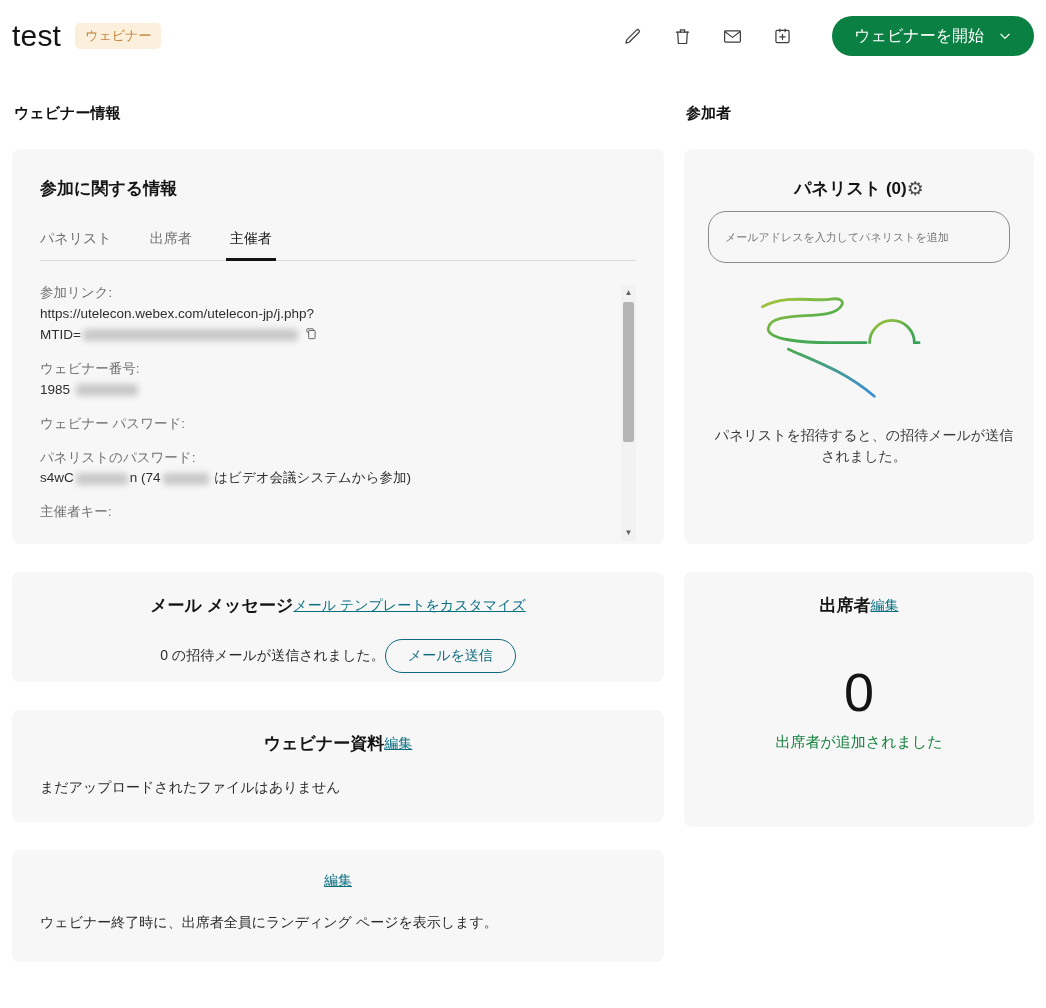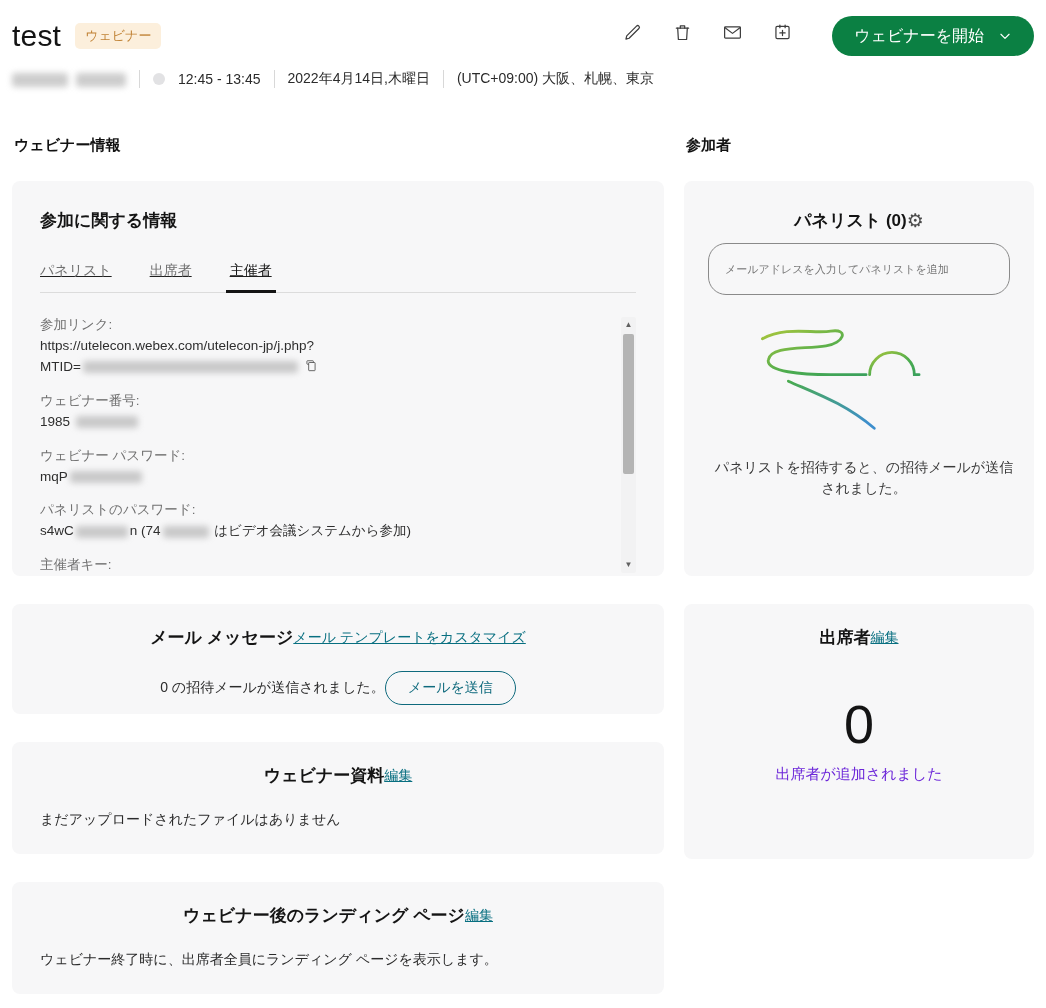--- a/index.html
+++ b/index.html
@@ -13,21 +13,21 @@
   }
   .page { padding: 14px 12px 0 12px; }
 
   
   .header-row1 { display: flex; align-items: center; height: 44px; }
   .page-title { font-size: 30px; font-weight: 500; color: #141414; letter-spacing: .2px; }
   .badge {
     margin-left: 14px; background: #fcefdc; color: #c08235;
     font-size: 13px; padding: 4px 10px; border-radius: 5px;
   }
-  .header-actions { margin-left: auto; display: flex; align-items: flex-start; gap: 18px; }
+  .header-actions { margin-left: auto; display: flex; align-items: center; gap: 18px; }
   .icon-btn {
     width: 32px; height: 32px; border: none; background: transparent;
     display: flex; align-items: center; justify-content: center;
     color: #3d3d3d; cursor: pointer;
   }
   .icon-btn svg { width: 21px; height: 21px; stroke: currentColor; fill: none; stroke-width: 1.4; stroke-linecap: round; stroke-linejoin: round; }
   .start-btn {
     margin-left: 16px; height: 40px; padding: 0 22px;
     background: #0b8043; color: #fff; border: none; border-radius: 20px;
     font-size: 16px; display: flex; align-items: center; gap: 14px; cursor: pointer;
@@ -46,21 +46,21 @@
   .columns { display: flex; gap: 20px; margin-top: 46px; align-items: flex-start; }
   .col-left { width: 652px; }
   .col-right { width: 350px; }
   .section-title { font-size: 15px; font-weight: bold; color: #121212; margin-bottom: 26px; margin-left: 2px; }
 
   .card { background: #f7f7f8; border-radius: 8px; padding: 24px 28px; margin-bottom: 28px; }
 
   
   .join-card { height: 395px; padding: 28px 28px 20px 28px; }
   .card-title { font-size: 17px; font-weight: bold; color: #141414; }
-  .tabs { display: flex; gap: 38px; margin-top: 30px; border-bottom: 1px solid #dcdcdc; text-decoration: underline; }
+  .tabs { display: flex; gap: 38px; margin-top: 30px; border-bottom: 1px solid #dcdcdc; }
   .tab { font-size: 14px; color: #6f6f6f; padding-bottom: 12px; position: relative; cursor: pointer; background: none; border: none; font-family: inherit; }
   .tab.active { color: #141414; }
   .tab.active::after { content: ""; position: absolute; left: -4px; right: -4px; bottom: -1px; height: 3px; background: #141414; }
 
   .scroll-wrap { position: relative; margin-top: 22px; height: 262px; }
   .scroll-content { padding-right: 30px; font-size: 13.5px; line-height: 1.55; }
   .field { margin-top: 13px; }
   .field:first-child { margin-top: 8px; }
   .field .label { color: #707070; }
   .field .value { color: #2e2e2e; word-break: break-all; }
@@ -95,21 +95,21 @@
     margin-top: 11px; width: 100%; height: 52px; border: 1.5px solid #8a8a8a; border-radius: 18px;
     background: transparent; padding: 0 16px; font-size: 11px; color: #2b2b2b; font-family: inherit;
     outline: none; white-space: nowrap; overflow: hidden;
   }
   .panelist-input::placeholder { color: #767676; }
   .illustration { display: block; margin: 26px auto 0 auto; }
   .panelist-empty { margin: 18px auto 0 auto; width: 312px; text-align: center; font-size: 14px; color: #3a3a3a; line-height: 1.5; }
 
   .attendee-card { height: 255px; padding-top: 22px; }
   .attendee-count { text-align: center; font-size: 54px; font-weight: 400; color: #141414; margin-top: 48px; line-height: 1; }
-  .attendee-caption { text-align: center; font-size: 15px; color: #6d28d9; margin-top: 14px; }
+  .attendee-caption { text-align: center; font-size: 15px; color: #15803d; margin-top: 14px; }
 </style>
 </head>
 <body>
 
 <div class="page">
 
   <div class="header-row1">
     <span class="page-title">test</span>
     <span class="badge">ウェビナー</span>
 
@@ -151,32 +151,20 @@
         <span>ウェビナーを開始</span>
         <span style="display:flex">
           <svg viewBox="0 0 24 24">
               <path d="M5 9l7 7 7-7"></path>
             </svg>
         </span>
       </button>
     </div>
   </div>
 
-  <div class="header-row2">
-    <span>
-      <span class="redact name-blur1"></span><span class="redact name-blur2"></span>
-    </span>
-    <span class="vsep"></span>
-    <span class="status-dot"></span>
-    <span>12:45 - 13:45</span>
-    <span class="vsep"></span>
-    <span>2022年4月14日,木曜日</span>
-    <span class="vsep"></span>
-    <span>(UTC+09:00) 大阪、札幌、東京</span>
-  </div>
 
   <div class="columns">
 
     <div class="col-left">
       <div class="section-title">ウェビナー情報</div>
 
       <div class="card join-card">
         <div class="card-title">参加に関する情報</div>
         <div class="tabs">
           <button class="tab">パネリスト</button>
@@ -199,23 +187,20 @@
               </div>
             </div>
             <div class="field">
               <div class="label">ウェビナー番号:</div>
               <div class="value">
                 <span>1985 </span><span class="redact redact-inline w62"></span>
               </div>
             </div>
             <div class="field">
               <div class="label">ウェビナー パスワード:</div>
-              <div class="value">
-                <span>mqP</span><span class="redact redact-inline w72"></span>
-              </div>
             </div>
             <div class="field">
               <div class="label">パネリストのパスワード:</div>
               <div class="value">
                 <span>s4wC</span><span class="redact redact-inline w52"></span><span>n (74</span><span class="redact redact-inline w46"></span><span> はビデオ会議システムから参加)</span>
               </div>
             </div>
             <div class="field">
               <div class="label">主催者キー:</div>
             </div>
@@ -243,21 +228,20 @@
       <div class="card materials-card">
         <div class="row-between">
           <div class="card-title">ウェビナー資料</div>
           <a class="teal-link">編集</a>
         </div>
         <div class="card-body-text">まだアップロードされたファイルはありません</div>
       </div>
 
       <div class="card landing-card">
         <div class="row-between">
-          <div class="card-title">ウェビナー後のランディング ページ</div>
           <a class="teal-link">編集</a>
         </div>
         <div class="card-body-text">ウェビナー終了時に、出席者全員にランディング ページを表示します。</div>
       </div>
     </div>
 
     <div class="col-right">
       <div class="section-title">参加者</div>
 
       <div class="card panelist-card">

